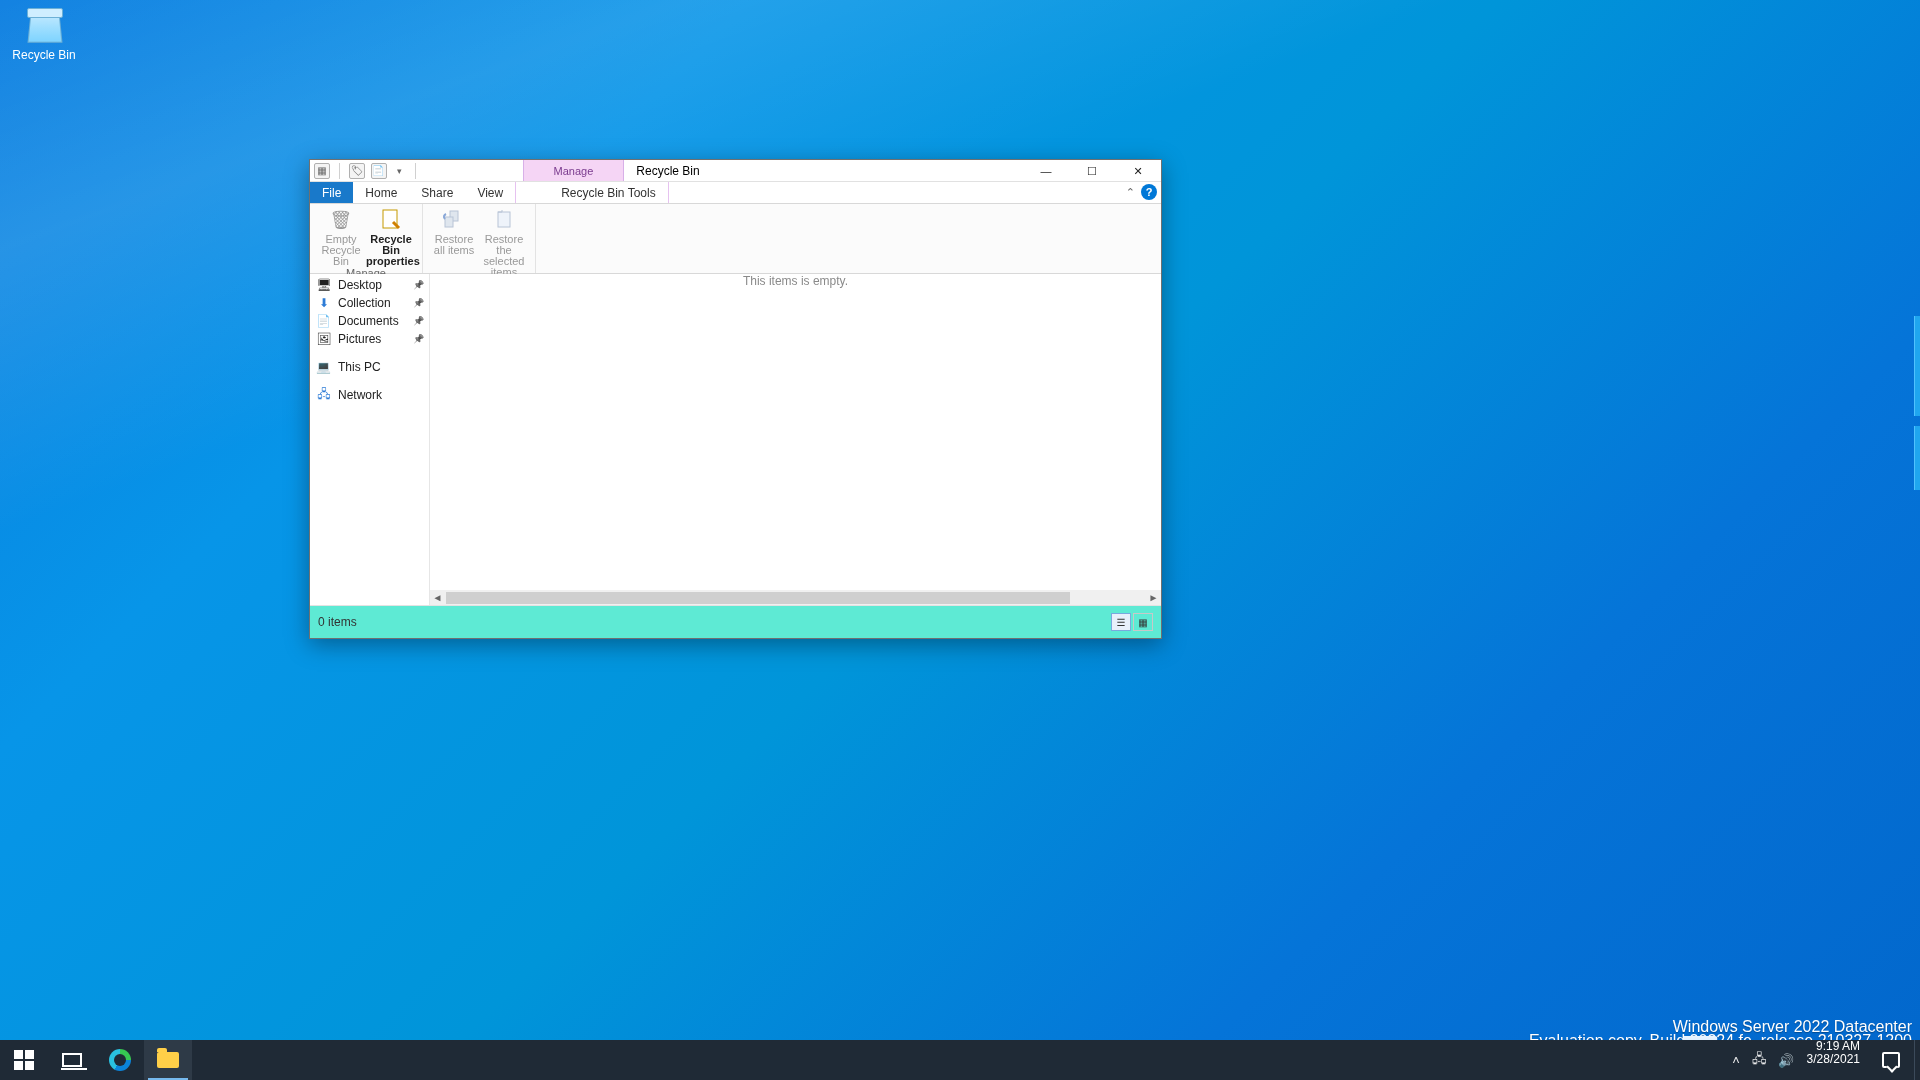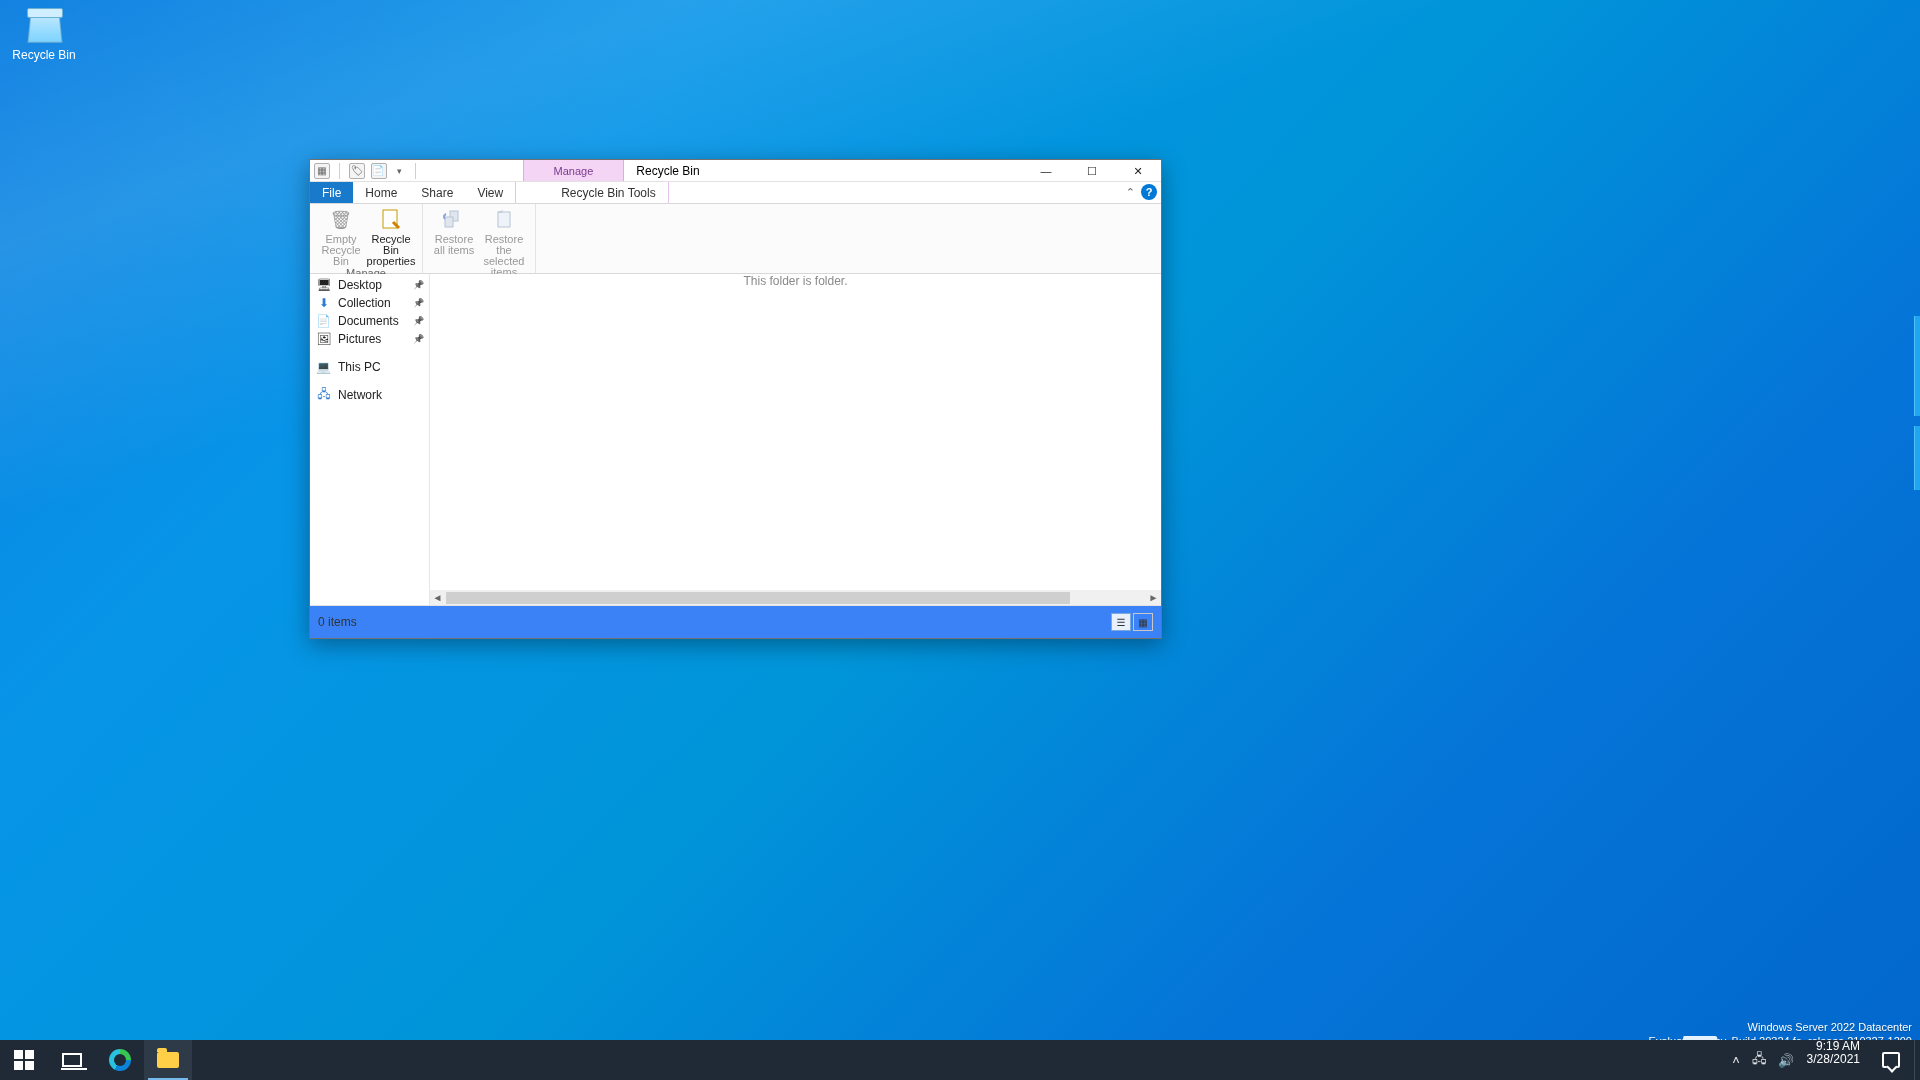--- a/index.html
+++ b/index.html
@@ -45,52 +45,52 @@
 .arrow-collapse{font-size:11px;color:#666;cursor:pointer;}
 .help-badge{width:16px;height:16px;border-radius:50%;background:#0078d7;color:#fff;font-size:11px;
   display:flex;align-items:center;justify-content:center;font-weight:700;cursor:pointer;}
 
 
 .ribbon{height:70px;background:#fbfbfb;border-bottom:1px solid #d8d8d8;display:flex;font-size:11px;color:#444;}
 .rgroup{display:flex;flex-direction:column;border-right:1px solid #e3e3e3;}
 .rgroup-items{flex:1;display:flex;align-items:flex-start;padding:2px 6px 0;}
 .rgroup-label{text-align:center;font-size:11px;color:#666;padding-bottom:2px;}
 .rbtn{width:50px;text-align:center;color:#999;cursor:pointer;padding-top:2px;}
-.rbtn.enabled{color:#222;}
+.rbtn.enabled{color:#222;font-weight:bold;}
 .rbtn .ic{width:26px;height:24px;margin:0 auto 2px;display:flex;align-items:center;justify-content:center;font-size:18px;}
 .rbtn .ic svg{width:24px;height:24px;}
 .rbtn .lbl{line-height:11px;text-align:center;}
 
 
 .body{flex:1;display:flex;min-height:0;}
 .nav{width:120px;border-right:1px solid #e6e6e6;padding:2px 0;background:#fff;font-size:12px;color:#222;}
 .nav-item{display:flex;align-items:center;gap:6px;padding:2px 6px;height:18px;cursor:pointer;position:relative;}
 .nav-item.pinned::after{content:"📌";position:absolute;right:4px;font-size:9px;color:#9a9a9a;filter:grayscale(1);}
 .nav-item .ni{width:16px;height:16px;display:flex;align-items:center;justify-content:center;font-size:12px;}
 .nav-gap{height:10px;}
 .content{flex:1;position:relative;background:#fff;}
 .empty-msg{position:absolute;left:0;right:0;top:0;text-align:center;font-size:12px;color:#8a8a8a;}
 .hscroll{position:absolute;left:0;right:0;bottom:0;height:15px;background:#f0f0f0;display:flex;align-items:center;}
 .hscroll .arrow{width:15px;text-align:center;font-size:10px;color:#666;cursor:pointer;}
 .hscroll .thumb{flex:1;height:12px;background:#cfcfcf;margin:0 1px;}
 .hscroll .track{width:75px;}
 
 
 .statusbar{height:26px;border-top:1px solid #e3e3e3;display:flex;align-items:center;font-size:12px;
-  color:#333;padding:16px 8px;background:#3b82f6;}
+  color:#333;padding:16px 8px;background:#5eead4;}
 .statusbar .sp{flex:1;}
 .view-toggle{width:20px;height:18px;border:1px solid #c8c8c8;margin-left:2px;display:flex;align-items:center;justify-content:center;font-size:10px;cursor:pointer;}
 .view-toggle.active{background:#e8f0fb;border-color:#7aa9de;}
 
 
 .behind{position:absolute;right:0;width:6px;background:#1fa6ef;border-left:1px solid #4fc1ff;}
 .b1{top:316px;height:100px;} .b2{top:426px;height:64px;}
 
 
-.watermark{position:absolute;right:8px;bottom:32px;text-align:right;color:#fff;font-size:11px;line-height:14px;text-shadow:0 1px 1px rgba(0,0,0,.3);}
+.watermark{position:absolute;right:8px;bottom:32px;text-align:right;color:#fff;font-size:16px;line-height:14px;text-shadow:0 1px 1px rgba(0,0,0,.3);}
 .site-mark{position:absolute;right:10px;bottom:20px;color:rgba(255,255,255,.55);font-size:20px;font-style:italic;letter-spacing:.5px;}
 .site-mark .book{display:inline-block;width:34px;height:24px;margin-right:6px;vertical-align:-5px;
   background:linear-gradient(#e9f4ff,#b8dcff);border-radius:0 3px 3px 0;transform:skewX(-8deg);}
 
 
 .taskbar{position:absolute;left:0;right:0;bottom:0;height:40px;background:#1f2a36;display:flex;align-items:stretch;color:#fff;}
 .tb-btn{display:flex;align-items:center;justify-content:center;cursor:pointer;}
 .start{width:48px;} .start .winlogo{display:grid;grid-template:repeat(2,9px)/repeat(2,9px);gap:2px;}
 .start .winlogo span{background:#fff;}
 .search{flex:0 0 262px;background:#fff;color:#777;display:flex;align-items:center;gap:10px;padding:0 12px;font-size:14px;}
@@ -229,21 +229,21 @@
         <span class="ni" style="color:#2e7cd6">💻</span>
         <span>This PC</span>
       </div>
       <div class="nav-gap"></div>
       <div class="nav-item">
         <span class="ni" style="color:#2e7cd6">🖧</span>
         <span>Network</span>
       </div>
     </div>
     <div class="content">
-      <div class="empty-msg">This folder is folder.</div>
+      <div class="empty-msg">This items is empty.</div>
       <div class="hscroll">
         <div class="arrow">◄</div>
         <div class="thumb"></div>
         <div class="track"></div>
         <div class="arrow">►</div>
       </div>
     </div>
   </div>
 
   <div class="statusbar">

